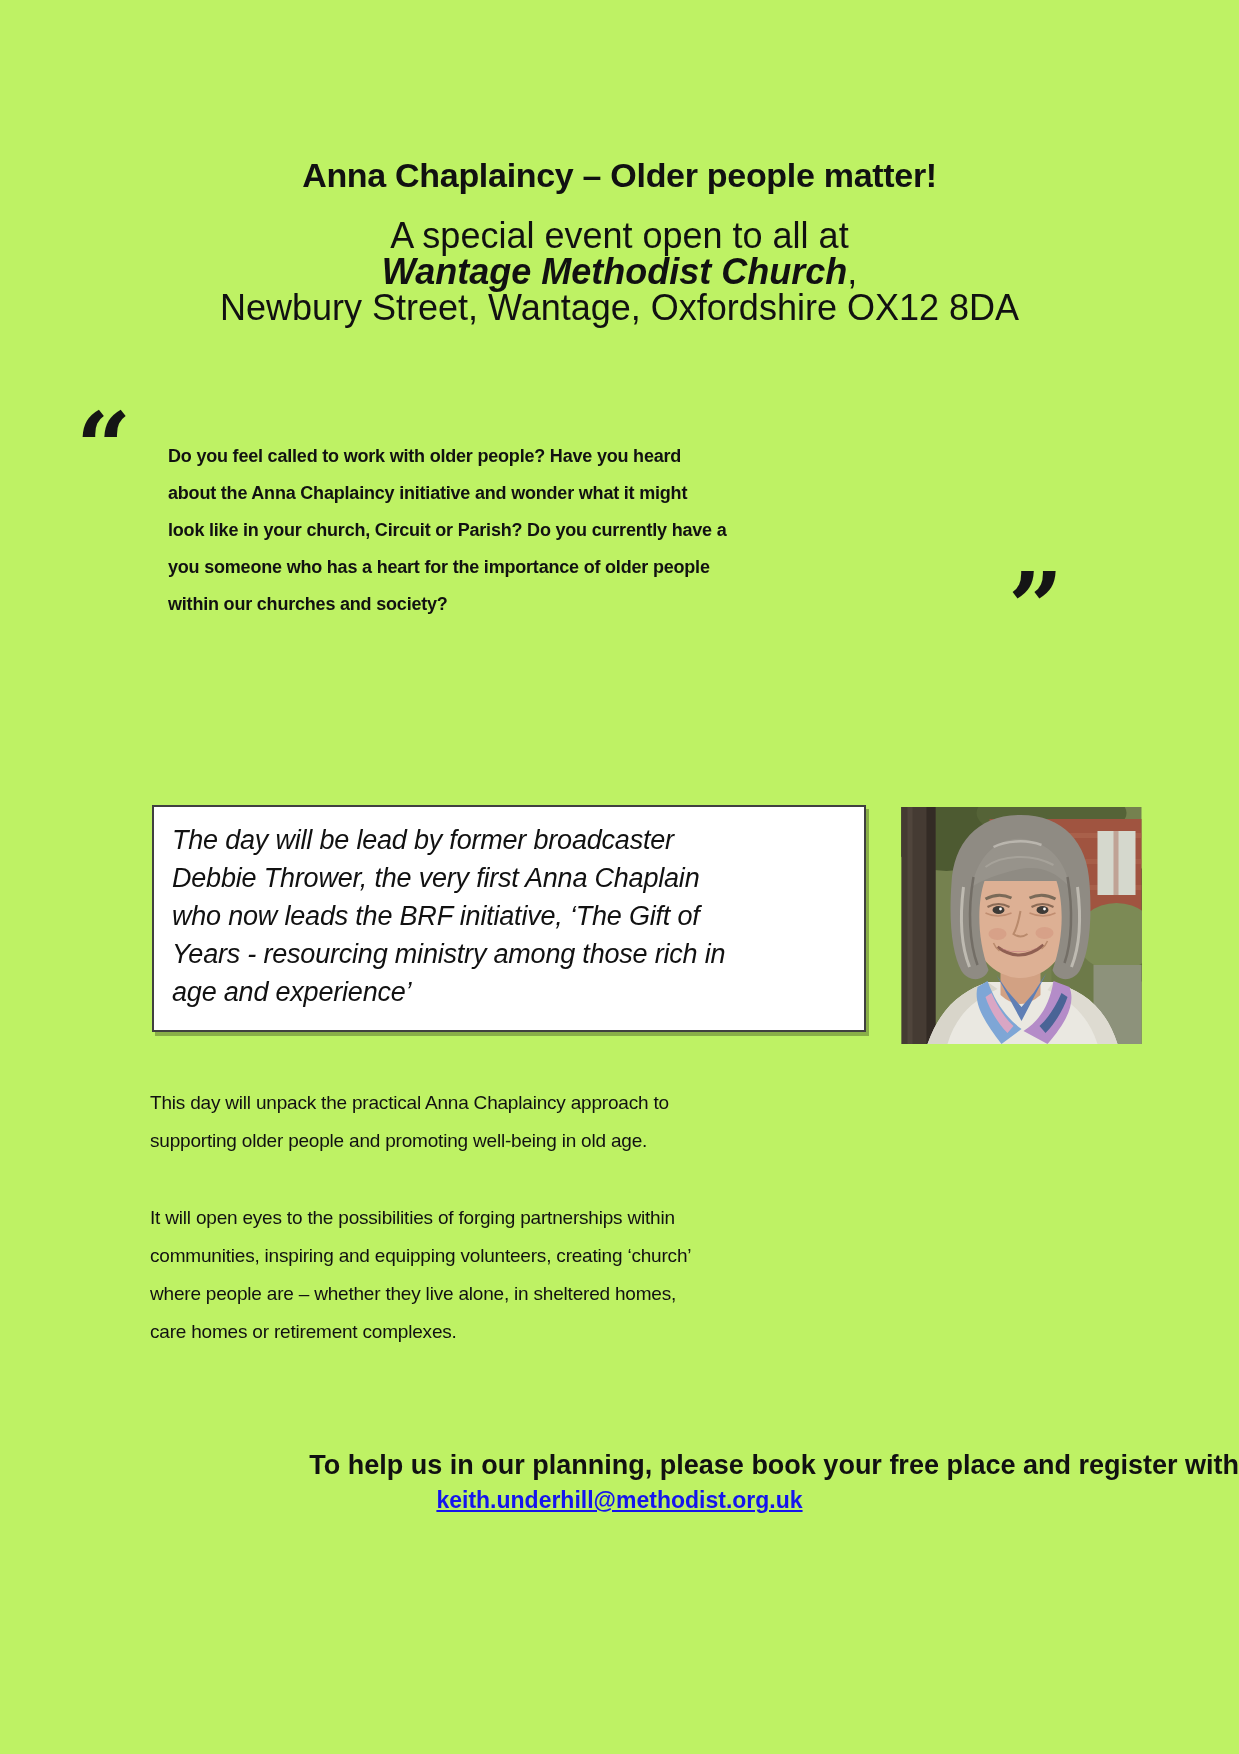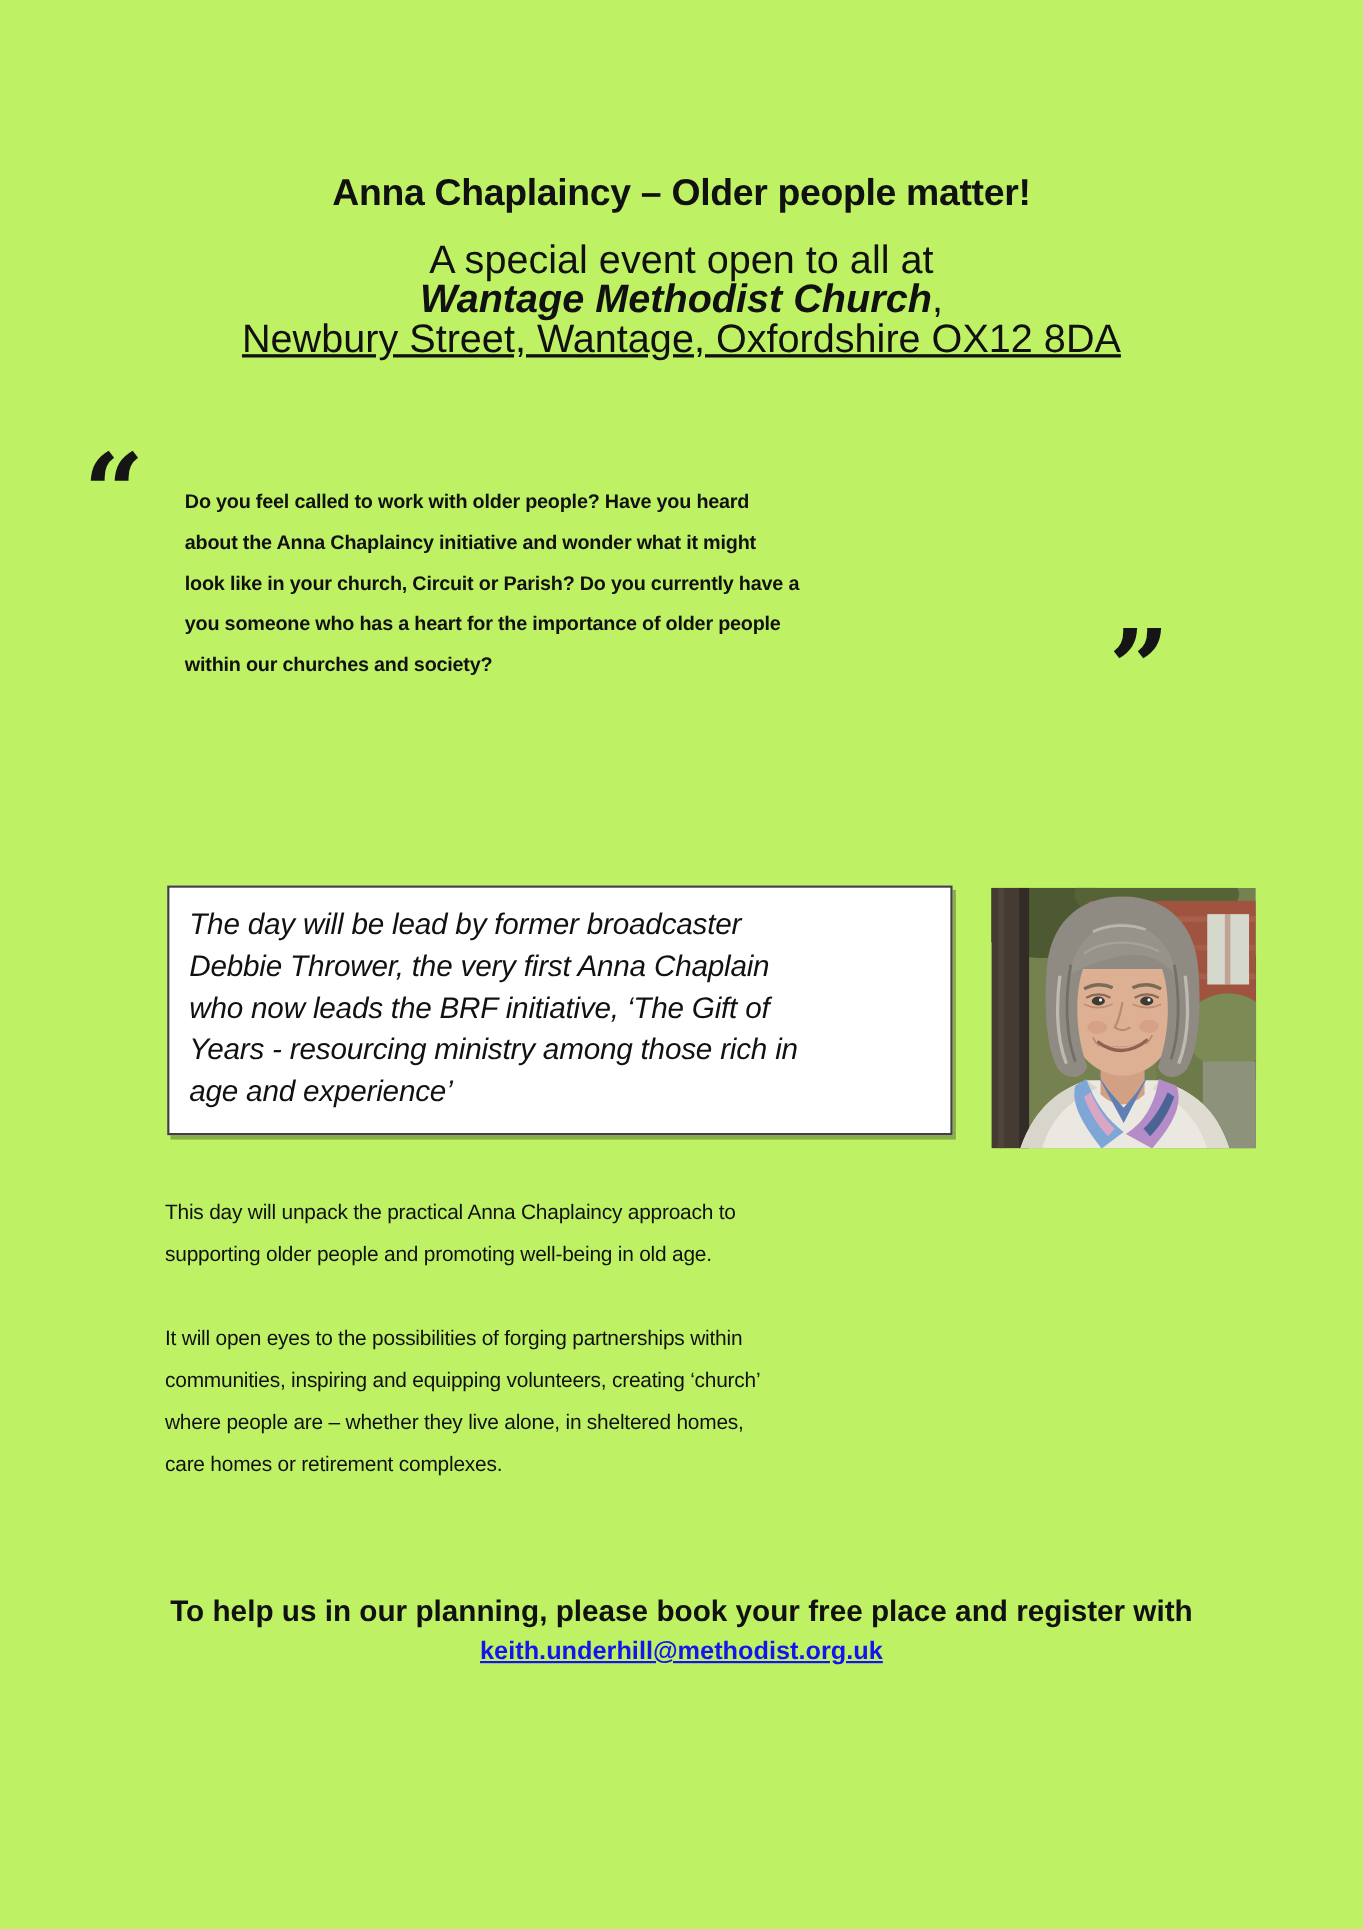--- a/index.html
+++ b/index.html
@@ -13,21 +13,21 @@
     overflow:hidden;
   }
   .abs{position:absolute;}
   .centered{left:0;width:1239px;text-align:center;}
   .nowrap{white-space:nowrap;}
 
   .title{top:156px;font-size:34px;font-weight:700;letter-spacing:-0.3px;}
   .sub{font-size:36px;line-height:36px;}
   .sub1{top:218px;}
   .sub2{top:254px;}
-  .sub3{top:290px;text-decoration:underline;}
+  .sub3{top:290px;}
   .sub4{top:326px;}
   .bold{font-weight:700;}
   .boldital{font-weight:700;font-style:italic;}
 
   .quote-mark{
     font-family:"DejaVu Serif",serif;
     font-weight:700;
     font-size:96px;
     line-height:1;
     color:#151515;
@@ -59,21 +59,21 @@
     left:901px;top:807px;
     width:241px;height:237px;
     overflow:hidden;
   }
   .photo svg{display:block;}
 
   .para{font-size:19px;line-height:38px;letter-spacing:-0.2px;}
   .para1{left:150px;top:1084px;}
   .para2{left:150px;top:1199px;}
 
-  .footer1{top:1450px;font-size:27px;font-weight:700;}
+  .footer1{top:1450px;font-size:27px;font-weight:700;text-align:right;}
   .footer2{top:1487px;font-size:23px;font-weight:700;}
   .email-link{
     text-decoration:underline;
     cursor:pointer;
   }
 </style>
 </head>
 <body>
 
 <div class="page">

